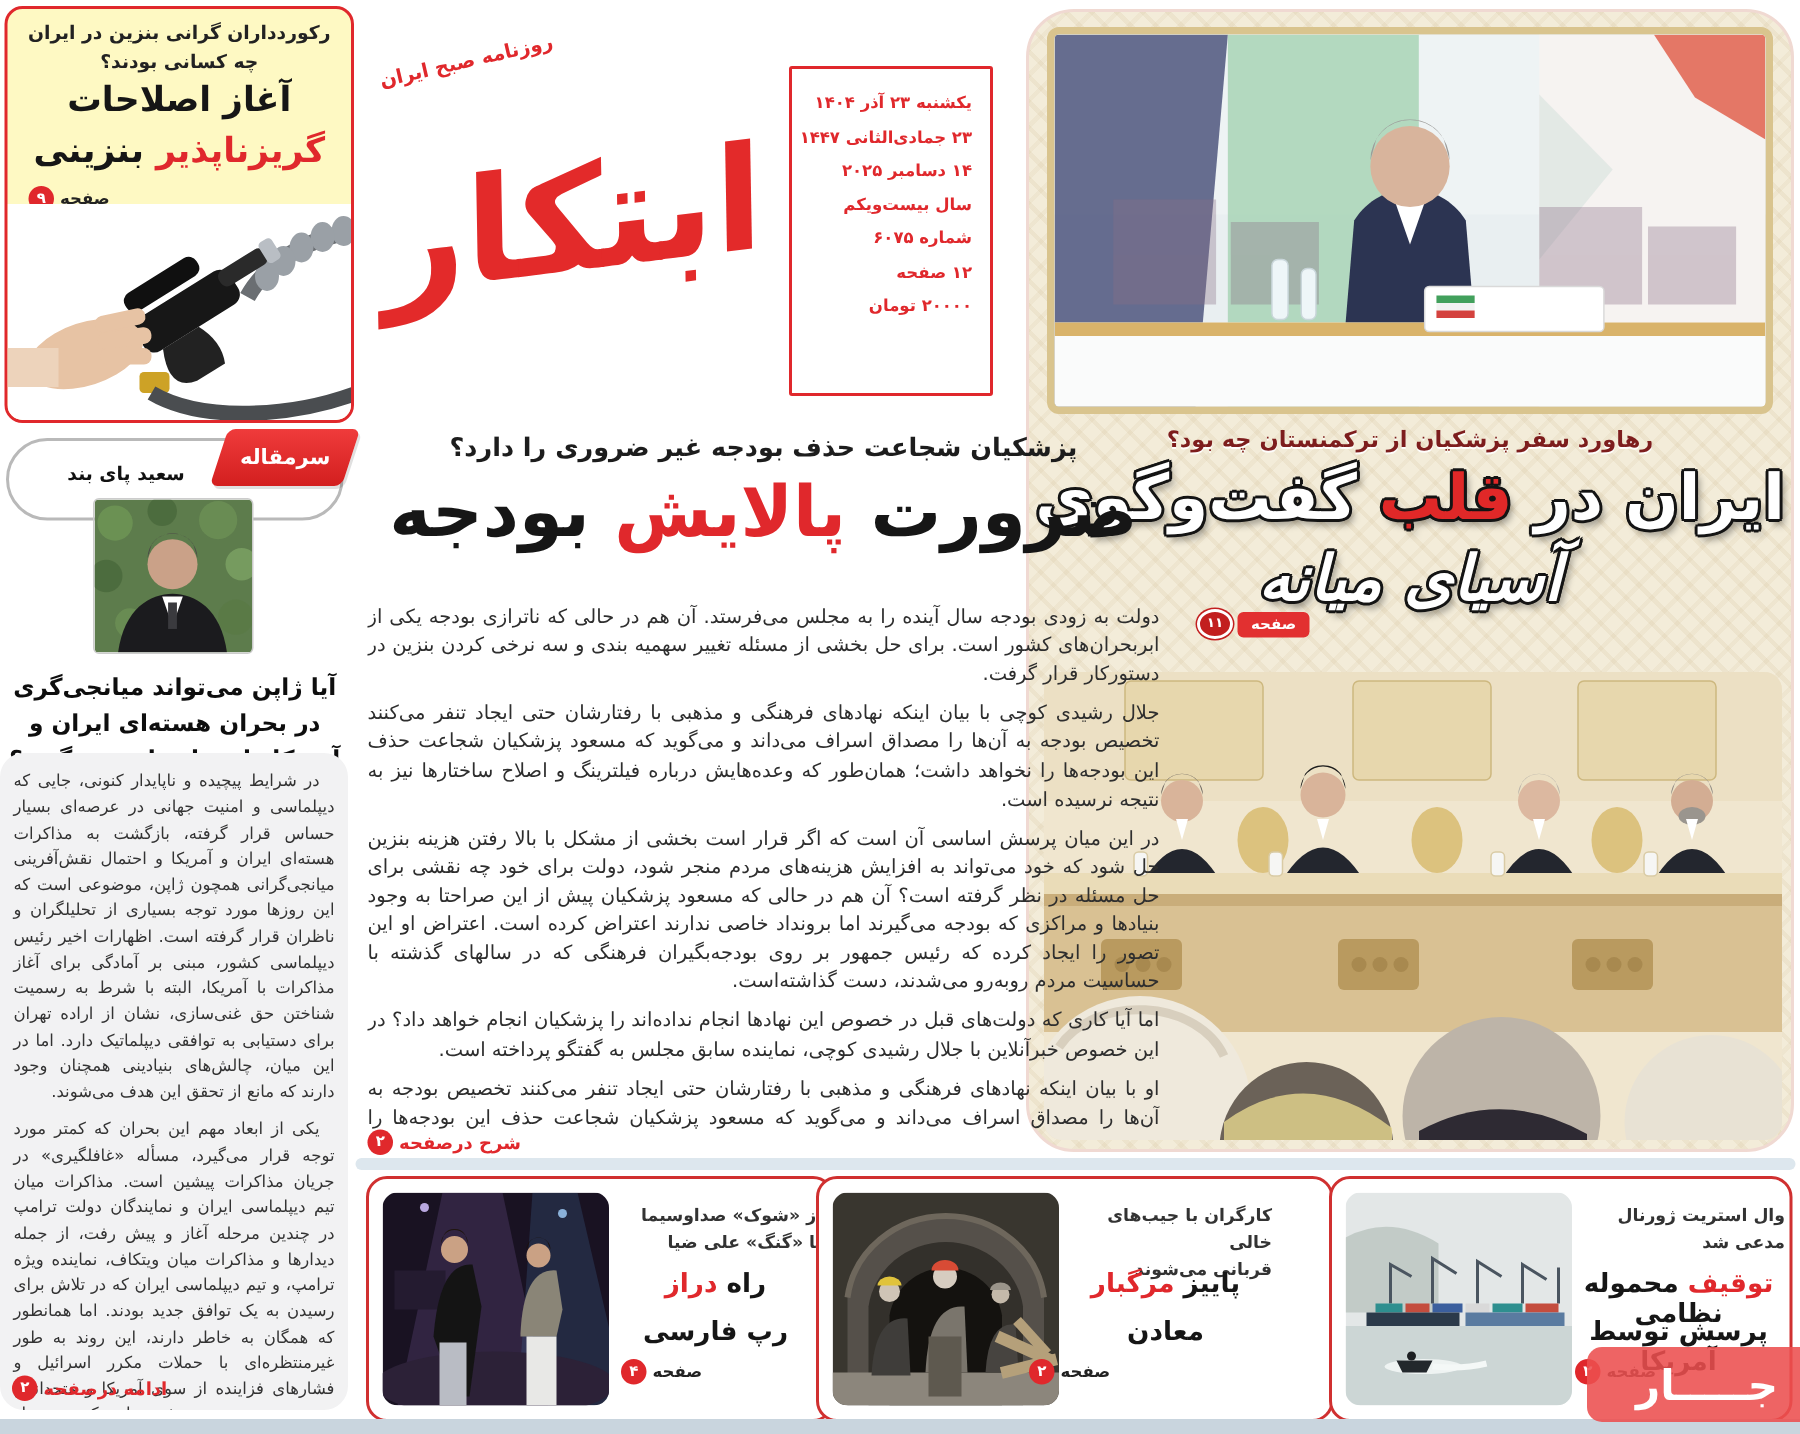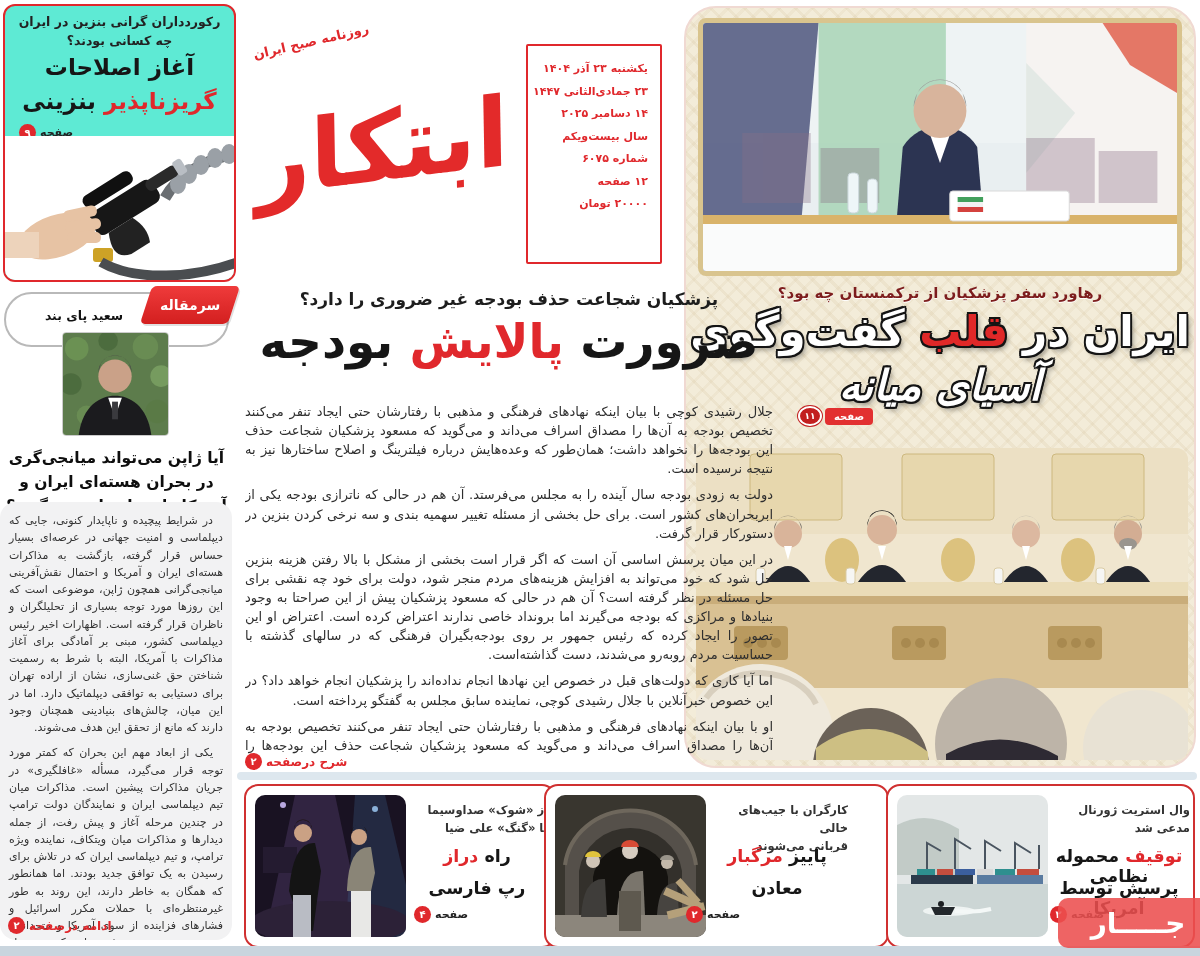--- a/index.html
+++ b/index.html
@@ -5,21 +5,21 @@
   :root{
     --red:#e0282c; --dark-red:#b71c1c; --ink:#161616; --body:#333;
   }
   *{margin:0;padding:0;box-sizing:border-box;}
   html,body{width:1200px;height:956px;overflow:hidden;}
   body{background:#fff;font-family:"DejaVu Sans",sans-serif;position:relative;color:var(--ink);}
   .abs{position:absolute;}
   .red{color:var(--red);}
 
   
-  .fuel-box{left:3px;top:4px;width:233px;height:278px;border:2px solid var(--red);border-radius:12px;background:#5eead4;overflow:hidden;}
+  .fuel-box{left:3px;top:4px;width:233px;height:278px;border:2px solid var(--red);border-radius:12px;background:#fef9c3;overflow:hidden;}
   .fuel-kicker{left:0;top:7px;width:100%;padding:0 12px;font-size:12.5px;font-weight:bold;color:#222;line-height:1.5;text-align:center;}
   .fuel-h1{left:0;top:48px;width:100%;text-align:center;font-size:23px;font-weight:bold;color:var(--ink);}
   .fuel-h2{left:0;top:82px;width:100%;text-align:center;font-size:23px;font-weight:bold;color:var(--ink);}
   .fuel-img{left:0;top:130px;width:233px;height:148px;}
 
   
   .pbadge{display:inline-flex;align-items:center;gap:4px;font-size:11px;font-weight:bold;color:#222;}
   .pnum{display:inline-flex;align-items:center;justify-content:center;width:17px;height:17px;border-radius:50%;background:var(--red);color:#fff;font-size:10px;font-weight:bold;}
   .contbadge{display:inline-flex;align-items:center;gap:4px;font-size:12px;font-weight:bold;color:var(--red);}
 
@@ -241,22 +241,22 @@
   </div>
 </div>
 
 <div class="abs main-kicker">پزشکیان شجاعت حذف بودجه غیر ضروری را دارد؟</div>
 <div class="abs main-h">
   <span>ضرورت</span>
   <span class="red">پالایش</span>
   <span>بودجه</span>
 </div>
 <div class="abs main-body">
+  <p>دولت به زودی بودجه سال آینده را به مجلس می‌فرستد. آن هم در حالی که ناترازی بودجه یکی از ابربحران‌های کشور است. برای حل بخشی از مسئله تغییر سهمیه بندی و سه نرخی کردن بنزین در دستورکار قرار گرفت.</p>
   <p>جلال رشیدی کوچی با بیان اینکه نهادهای فرهنگی و مذهبی با رفتارشان حتی ایجاد تنفر می‌کنند تخصیص بودجه به آن‌ها را مصداق اسراف می‌داند و می‌گوید که مسعود پزشکیان شجاعت حذف این بودجه‌ها را نخواهد داشت؛ همان‌طور که وعده‌هایش درباره فیلترینگ و اصلاح ساختارها نیز به نتیجه نرسیده است.</p>
-  <p>دولت به زودی بودجه سال آینده را به مجلس می‌فرستد. آن هم در حالی که ناترازی بودجه یکی از ابربحران‌های کشور است. برای حل بخشی از مسئله تغییر سهمیه بندی و سه نرخی کردن بنزین در دستورکار قرار گرفت.</p>
   <p>در این میان پرسش اساسی آن است که اگر قرار است بخشی از مشکل با بالا رفتن هزینه بنزین حل شود که خود می‌تواند به افزایش هزینه‌های مردم منجر شود، دولت برای خود چه نقشی برای حل مسئله در نظر گرفته است؟ آن هم در حالی که مسعود پزشکیان پیش از این صراحتا به وجود بنیادها و مراکزی که بودجه می‌گیرند اما برونداد خاصی ندارند اعتراض کرده است. اعتراض او این تصور را ایجاد کرده که رئیس جمهور بر روی بودجه‌بگیران فرهنگی که در سالهای گذشته با حساسیت مردم روبه‌رو می‌شدند، دست گذاشته‌است.</p>
   <p>اما آیا کاری که دولت‌های قبل در خصوص این نهادها انجام نداده‌اند را پزشکیان انجام خواهد داد؟ در این خصوص خبرآنلاین با جلال رشیدی کوچی، نماینده سابق مجلس به گفتگو پرداخته است.</p>
   <p>او با بیان اینکه نهادهای فرهنگی و مذهبی با رفتارشان حتی ایجاد تنفر می‌کنند تخصیص بودجه به آن‌ها را مصداق اسراف می‌داند و می‌گوید که مسعود پزشکیان شجاعت حذف این بودجه‌ها را نخواهد داشت؛ همان‌طور که وعده‌هایش درباره فیلترینگ و اصلاح ساختارها نیز به نتیجه نرسیده است.</p>
 
 </div>
 <div class="abs contbadge main-cont">
   <span>شرح درصفحه</span>
   <span class="pnum">۲</span>
 </div>
 

